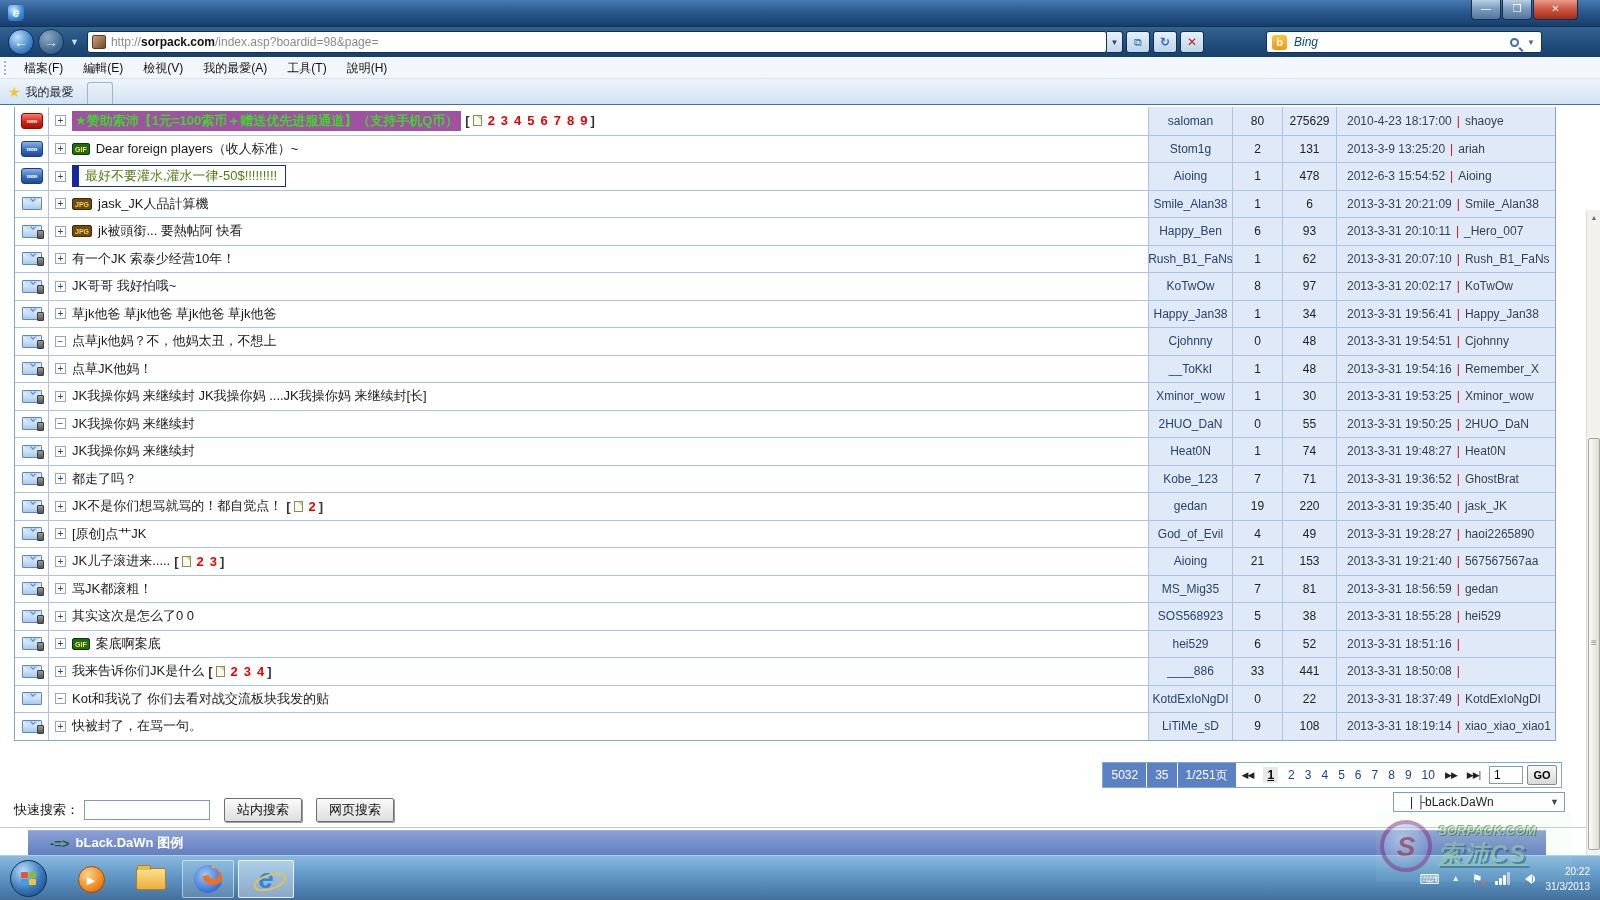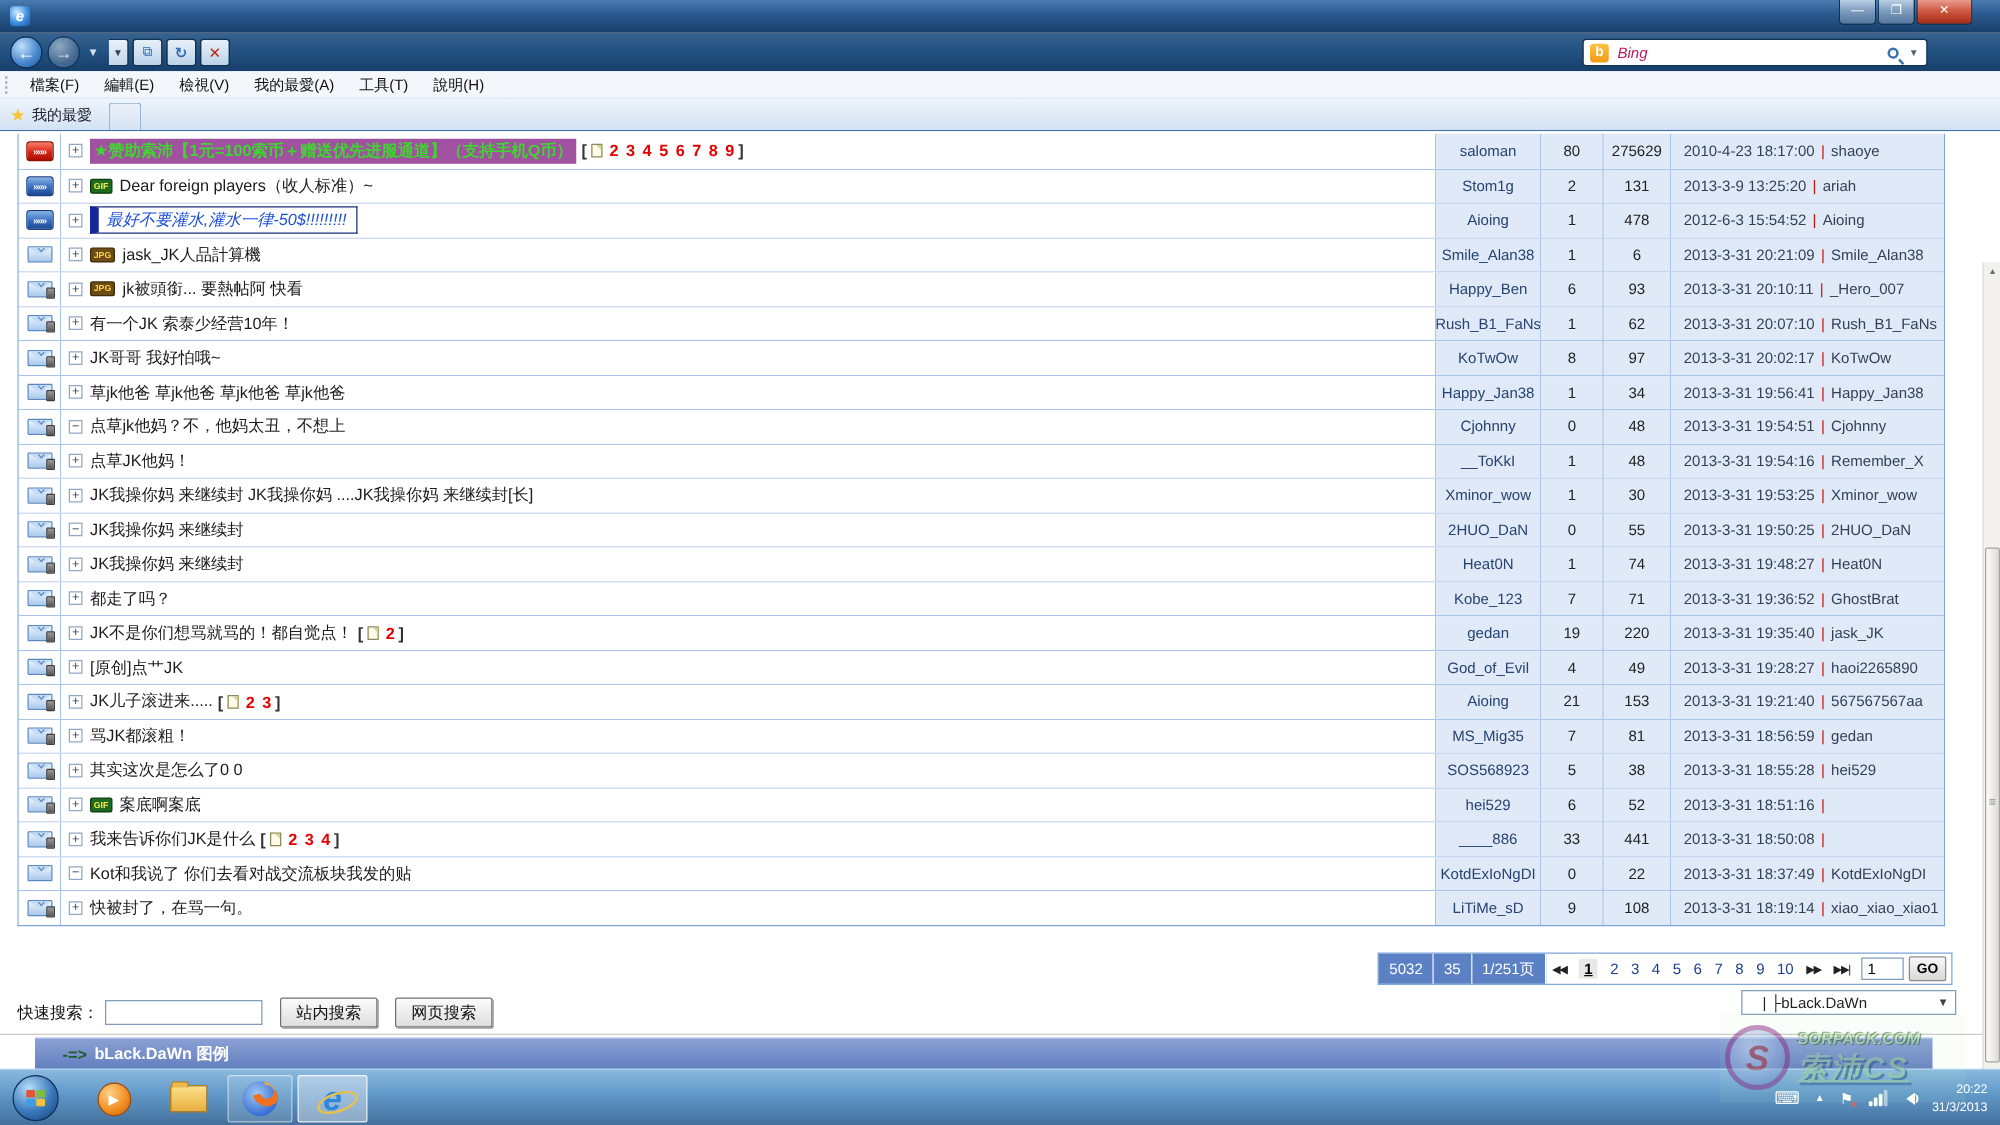--- a/index.html
+++ b/index.html
@@ -42,21 +42,21 @@
     border-left:none;border-radius:0 3px 3px 0;color:#345;font-size:8px;text-align:center;line-height:22px;}
   .toolbtn{width:24px;height:22px;margin-left:3px;border:1px solid #123click;border:1px solid #12304f;border-radius:3px;
     background:linear-gradient(#e7f0f9,#bcd3ea);text-align:center;line-height:20px;font-size:12px;}
   .toolbtn.compat{color:#2f6fb4;font-size:11px;}
   .toolbtn.refresh{color:#2f6fb4;font-weight:bold;}
   .toolbtn.stop{color:#c21f10;font-weight:bold;}
   .searchbox{position:absolute;right:58px;top:4px;width:276px;height:22px;background:#fff;
     border:1px solid #12304f;border-radius:3px;display:flex;align-items:center;font-size:12px;}
   .binglogo{width:15px;height:15px;border-radius:3px;margin:0 7px 0 5px;background:linear-gradient(#ffc23e,#f19a17);
     color:#fff;font-weight:bold;font-size:11px;line-height:15px;text-align:center;}
-  .searchph{color:#be185d;font-style:italic;flex:1;}
+  .searchph{color:#0c4a6e;font-style:italic;flex:1;}
   .magnifier{width:9px;height:9px;border:2px solid #3a6fb0;border-radius:50%;position:relative;margin-right:8px;}
   .magnifier::after{content:"";position:absolute;width:2px;height:5px;background:#3a6fb0;
     transform:rotate(-45deg);left:8px;top:7px;}
   .searchcaret{color:#567;font-size:8px;margin-right:6px;}
 
   
   .menurow{position:absolute;left:0;top:57px;width:1600px;height:22px;background:#f3f7fc;
     border-bottom:1px solid #d9e4f0;display:flex;align-items:center;font-size:12px;color:#111;}
   .menugrip{width:4px;height:14px;margin:0 6px 0 4px;border-left:2px dotted #9fb6cf;}
   .menu-item{padding:0 10px;height:22px;line-height:22px;}
@@ -106,21 +106,21 @@
     border-left:1px solid #5a88c0;border-bottom:1px solid #5a88c0;transform:rotate(-45deg);}
   .maillock{position:absolute;right:-3px;bottom:-2px;width:7px;height:9px;background:linear-gradient(#9a9a9a,#555);
     border:1px solid #3c3c3c;border-radius:1px;}
   .expand{width:11px;height:11px;border:1px solid #8fa8c8;background:#fff;color:#345;flex:none;
     font-size:10px;line-height:9px;text-align:center;margin-right:6px;}
   .badge{height:12px;padding:0 2px;border-radius:2px;font-size:7px;font-weight:bold;line-height:12px;
     margin-right:6px;flex:none;letter-spacing:0;}
   .badge.gif{background:#1e6b1e;border:1px solid #0c3a0c;color:#ffe84a;}
   .badge.jpg{background:#6e4a14;border:1px solid #402a08;color:#ffd24a;}
   .t-promo{background:var(--promo-bg);color:var(--promo-text);font-weight:bold;padding:1px 3px;}
-  .t-boxed{border:1px solid #1b2f7e;border-left:7px solid #16269b;padding:1px 8px 1px 6px;color:#1d4ed8;font-style:italic;}
+  .t-boxed{border:1px solid #1b2f7e;border-left:7px solid #16269b;padding:1px 8px 1px 6px;color:#4d7c0f;}
   .pages{display:flex;align-items:center;margin-left:4px;color:#333;font-weight:bold;}
   .pageicon{width:9px;height:11px;background:#fffbe8;border:1px solid #8a8a5a;margin:0 3px;position:relative;}
   .pageicon::after{content:"";position:absolute;right:0;top:0;border-top:4px solid #d6d39a;
     border-left:4px solid transparent;}
   .pages .pnum{color:var(--pagelink);margin:0 3px;}
 
   
   .pagebar{position:absolute;top:657px;right:38px;height:26px;display:flex;align-items:center;
     border:1px solid var(--tblouter);background:#fff;font-size:12px;}
   .pstat{background:#5b81c4;color:#fff;padding:0 8px;height:24px;line-height:24px;border-right:1px solid #fff;}
@@ -223,20 +223,26 @@
 <div class="winbtns">
   <div class="winbtn">—</div>
   <div class="winbtn">❐</div>
   <div class="winbtn close">✕</div>
 </div>
 
 <div class="navrow">
   <div class="navcircle">←</div>
   <div class="navcircle fwd">→</div>
   <div class="navcaret">▼</div>
+  <div class="addressfield">
+    <div class="addrfavicon"></div>
+    <span class="addr-prefix">http://</span>
+      <span class="addr-domain">sorpack.com</span>
+      <span class="addr-path">/index.asp?boardid=98&amp;page=</span>
+  </div>
   <div class="addrdrop">▼</div>
   <div class="toolbtn compat">⧉</div>
   <div class="toolbtn refresh">↻</div>
   <div class="toolbtn stop">✕</div>
   <div class="searchbox">
     <div class="binglogo">b</div>
     <span class="searchph">Bing</span>
     <div class="magnifier"></div>
     <span class="searchcaret">▼</span>
   </div>

